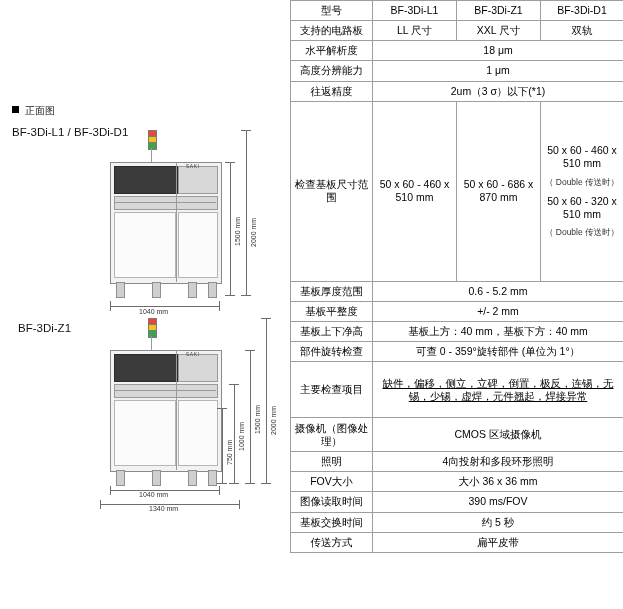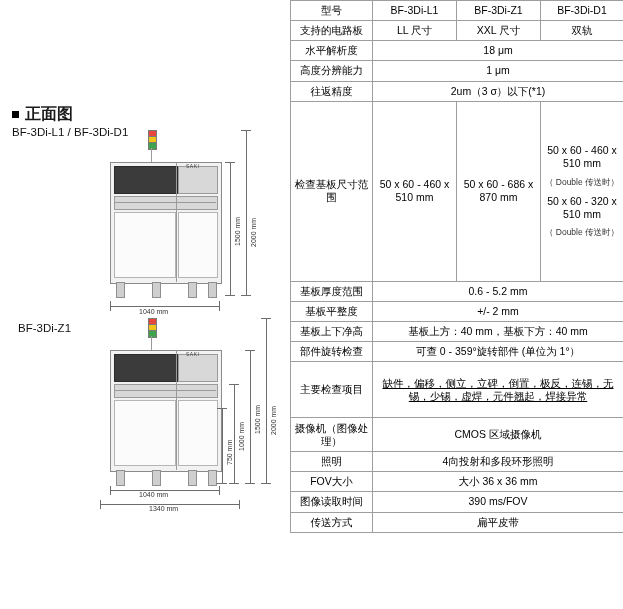--- a/index.html
+++ b/index.html
@@ -25,22 +25,22 @@
   
   #left-panel {
     position: absolute;
     left: 0;
     top: 0;
     width: 290px;
     height: 609px;
   }
   .section-head {
     position: absolute;
-    font-size: 16px;
-    font-weight: bold;
+    font-size: 10px;
+    font-weight: normal;
     color: #1a1a1a;
     white-space: nowrap;
   }
   .sq-bullet {
     display: inline-block;
     width: 7px;
     height: 7px;
     background: #000;
     margin-right: 6px;
     vertical-align: 1px;
@@ -364,19 +364,23 @@
       </tr>
       <tr>
         <td class="label">FOV大小</td>
         <td colspan="3">大小 36 x 36 mm</td>
       </tr>
       <tr>
         <td class="label">图像读取时间</td>
         <td colspan="3">390 ms/FOV</td>
       </tr>
       <tr>
+        <td class="label">基板交换时间</td>
+        <td colspan="3">约 5 秒</td>
+      </tr>
+      <tr>
         <td class="label">传送方式</td>
         <td colspan="3">扁平皮带</td>
       </tr>
     </tbody>
   </table>
 
 </div>
 
 </body></html>

